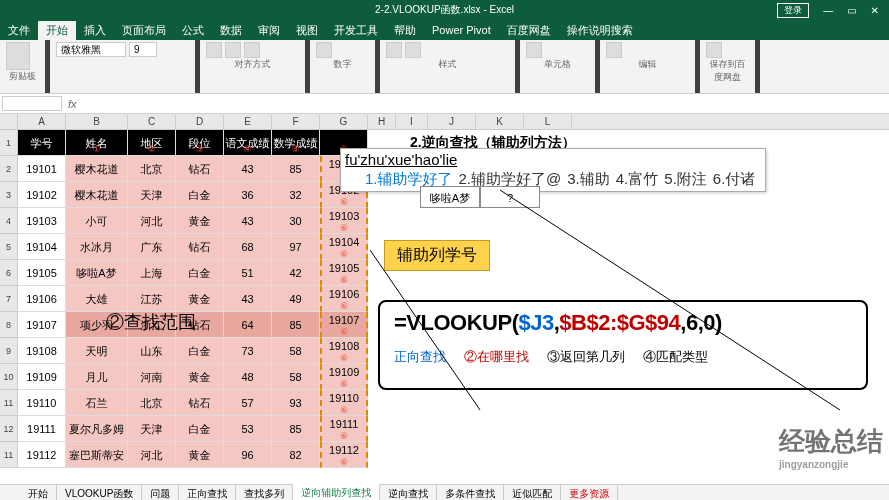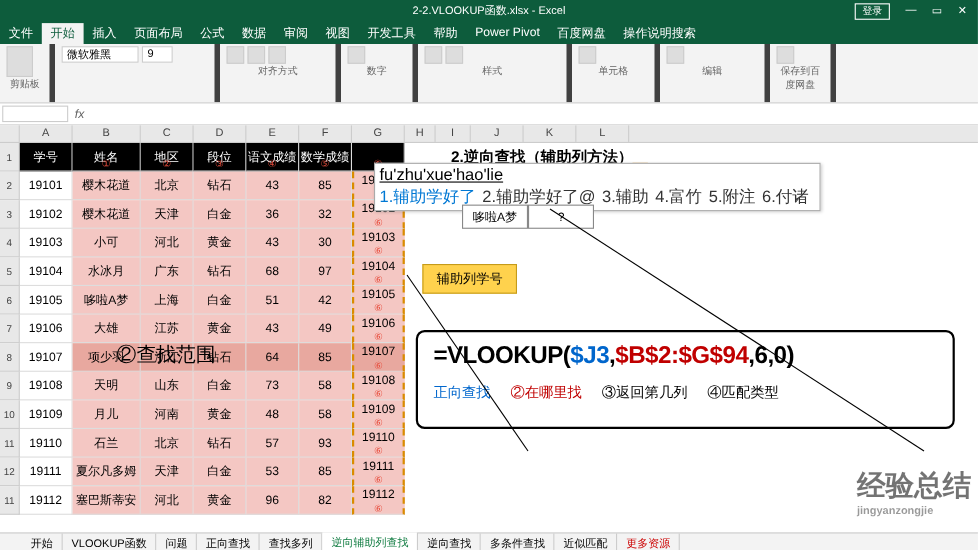--- a/index.html
+++ b/index.html
@@ -47,28 +47,28 @@
 .helper-col .sub { color: #e74c3c; font-size: 9px; line-height: 8px; }
 .dash-border { border-left: 2px dashed #d98c00; border-right: 2px dashed #d98c00; }
 
 .overlay { position: absolute; top: 16px; left: 370px; right: 0; bottom: 0; pointer-events: none; }
 .overlay > * { pointer-events: auto; }
 
 .title2 { position: absolute; top: 4px; left: 40px; font-size: 14px; font-weight: bold; color: #000; }
 
 .ime-box { position: absolute; top: 18px; left: -30px; background: #fff; border: 1px solid #aaa; padding: 2px 4px; font-size: 15px; box-shadow: 1px 1px 3px rgba(0,0,0,0.2); white-space: nowrap; }
 .ime-input { color: #000; text-decoration: underline; }
-.ime-cand { margin-top: 2px; }
+.ime-cand { margin-top: 2px; margin-left: 20px; }
 .ime-cand span { margin-right: 6px; color: #333; }
 .ime-cand .hl { color: #0078d4; }
 
 .lookup-box { position: absolute; top: 56px; left: 50px; display: flex; }
 .lookup-box .lc { width: 60px; height: 22px; border: 1px solid #888; background: #fff; text-align: center; line-height: 22px; font-size: 11px; }
 
-.yellow-label { position: absolute; top: 110px; left: 14px; background: #ffd24d; border: 1px solid #c59b1a; padding: 4px 12px; font-size: 12px; }
+.yellow-label { position: absolute; top: 110px; left: 14px; background: #ffd24d; border: 1px solid #c59b1a; padding: 4px 12px; font-size: 16px; }
 
 .formula-box { position: absolute; top: 170px; left: 8px; width: 490px; height: 90px; border: 2px solid #000; border-radius: 8px; background: #fff; padding: 8px 14px; }
 .formula-box .big { font-size: 22px; font-weight: bold; letter-spacing: -0.5px; }
 .formula-box .big .a1 { color: #0066cc; }
 .formula-box .big .a2 { color: #c00000; }
 .formula-box .legend { margin-top: 12px; font-size: 13px; display: flex; gap: 18px; }
 .formula-box .legend span:nth-child(1) { color: #0066cc; }
 .formula-box .legend span:nth-child(2) { color: #c00000; }
 
 .stamp { position: absolute; top: 18px; left: 205px; width: 14px; height: 14px; border: 1px solid #d98c00; color: #d98c00; font-size: 9px; text-align: center; line-height: 14px; }

